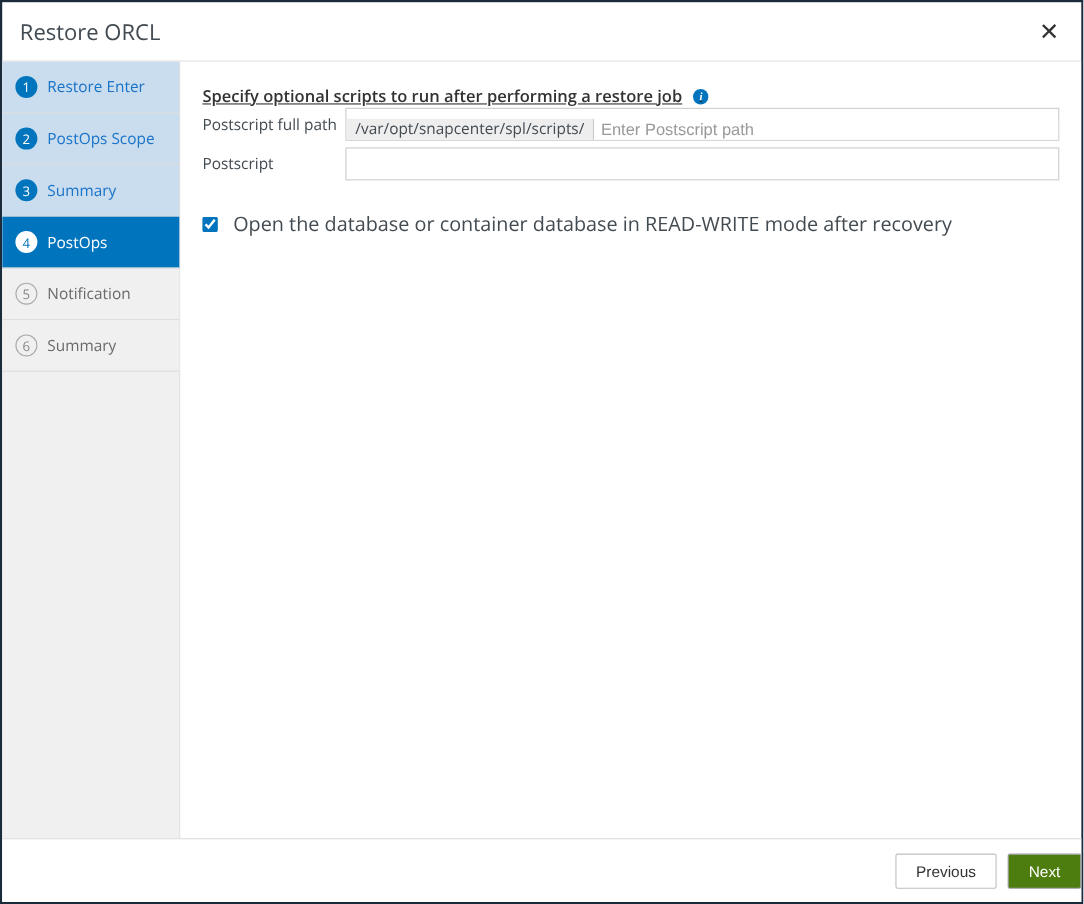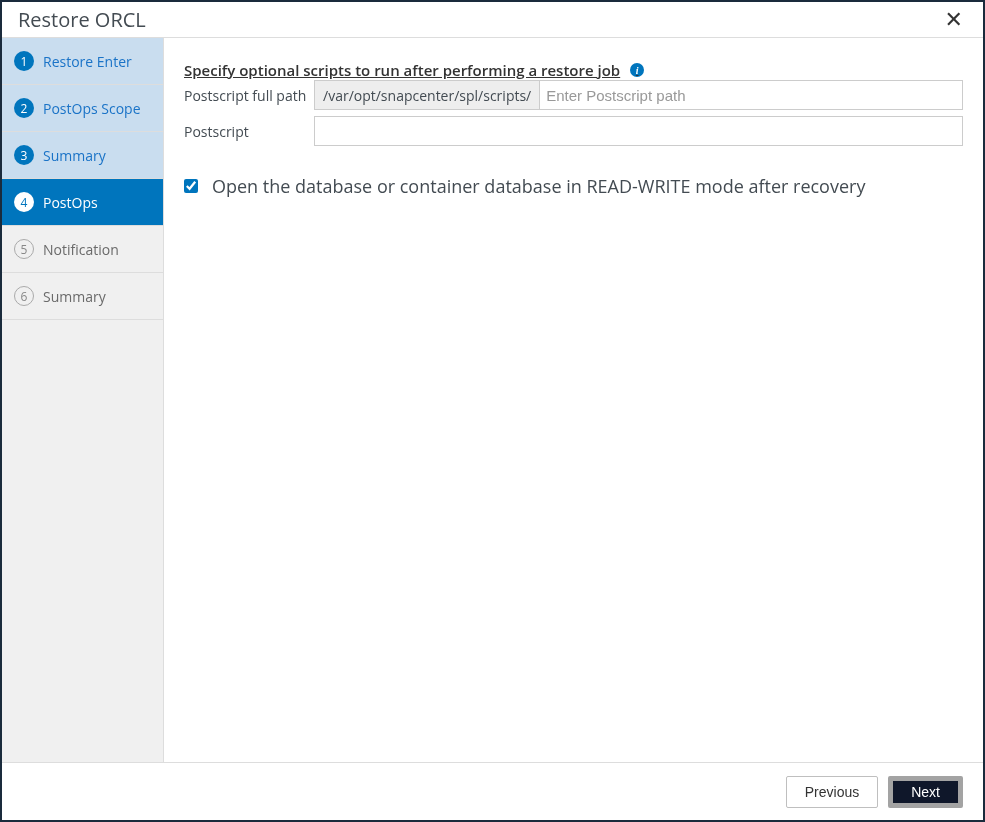--- a/index.html
+++ b/index.html
@@ -17,21 +17,21 @@
     .modal {
       width: 985px;
       height: 822px;
       border: 2px solid #1a2b3c;
       background: #fff;
       display: flex;
       flex-direction: column;
       position: relative;
     }
     .modal-header {
-      height: 36px;
+      height: 54px;
       border-bottom: 1px solid #ddd;
       display: flex;
       align-items: center;
       justify-content: space-between;
       padding: 0 12px 0 16px;
     }
     .modal-title {
       font-size: 20px;
       color: #434b52;
       font-weight: 400;
@@ -143,20 +143,21 @@
       width: 130px;
       font-size: 14px;
       color: #434b52;
       flex-shrink: 0;
     }
     .path-group {
       display: flex;
       flex: 1;
       border: 1px solid #ccc;
       height: 30px;
+      align-items: flex-end;
     }
     .path-prefix {
       background: #eeeeee;
       color: #434b52;
       font-size: 14px;
       padding: 0 8px;
       display: flex;
       align-items: center;
       border-right: 1px solid #ccc;
       white-space: nowrap;
@@ -195,41 +196,40 @@
     .checkbox-label {
       font-size: 18px;
       color: #434b52;
     }
     .modal-footer {
       height: 58px;
       border-top: 1px solid #ddd;
       display: flex;
       align-items: center;
       justify-content: flex-end;
-      padding-right: 20px;
       gap: 10px;
       background: #fff;
     }
     .btn {
       height: 32px;
       padding: 0 18px;
       font-size: 14px;
       border-radius: 2px;
       cursor: pointer;
       border: 1px solid transparent;
     }
     .btn-secondary {
       background: #fff;
       border: 1px solid #bfbfbf;
       color: #333;
     }
     .btn-primary {
-      background: #0f172a;
+      background: #4d7c0f;
       color: #fff;
-      border: 5px solid #a3a3a3;
+      border: 1px solid #a3a3a3;
     }
   </style>
 </head>
 <body>
 
 <div class="modal">
 
   <div class="modal-header">
     <div class="modal-title">Restore ORCL</div>
     <button class="close-btn">✕</button>

